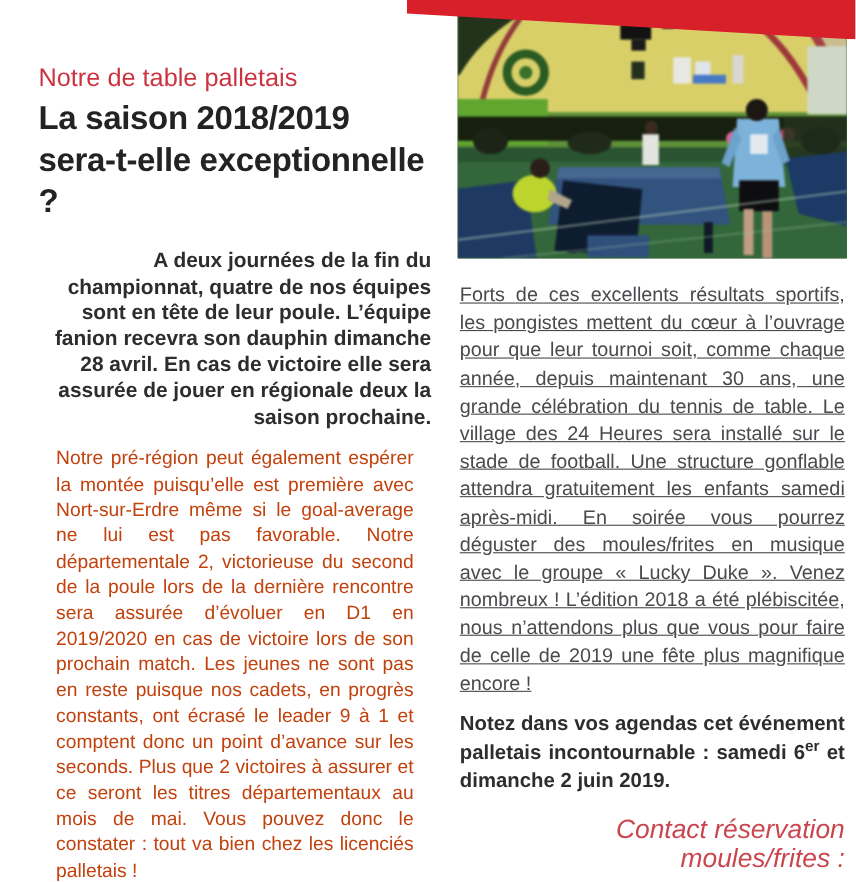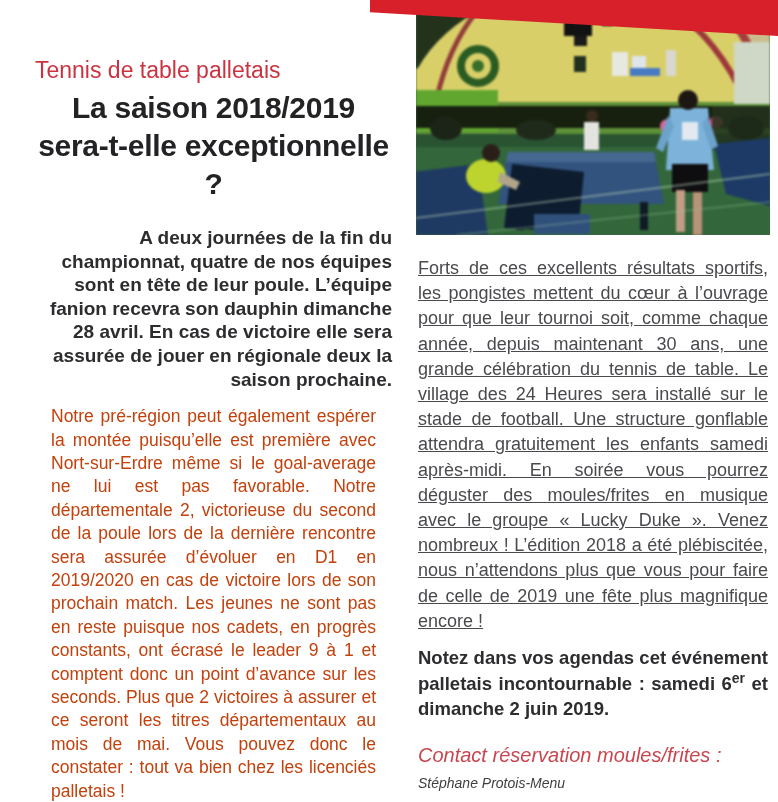--- a/index.html
+++ b/index.html
@@ -14,34 +14,34 @@
   }
   
   .ribbon{
     position:absolute;left:370px;top:0;width:408px;height:36px;z-index:3;
     background:var(--banner-red,#d8202a);
     clip-path:polygon(0 0,100% 0,100% 100%,0 34%);
   }
   
   .col-left{position:absolute;left:35px;top:0;width:357px;}
   .kicker{margin:57px 0 0;font-size:23px;line-height:27px;color:var(--heading-red,#cb3340);font-weight:normal;}
-  .title{margin:5px 0 0;font-size:30px;line-height:38px;font-weight:bold;color:#232326;letter-spacing:-0.3px;text-align:center;}
+  .title{margin:5px 0 0;font-size:30px;line-height:38px;font-weight:bold;color:#232326;letter-spacing:-0.3px;}
   .lede{margin:23px 0 0;font-size:19px;line-height:23.6px;font-weight:bold;color:#2d2d30;text-align:right;}
   .body-left{margin:14px 16px 0;font-size:17.5px;line-height:23.4px;color:#c2410c;text-align:justify;}
   
   .photo{
     position:absolute;left:416px;top:6px;width:354px;height:229px;margin:0;
     overflow:hidden;z-index:1;background:#3a6a3e;
   }
   .photo svg{display:block;width:100%;height:100%;filter:blur(1px) saturate(1.05);}
   .col-right{position:absolute;left:418px;top:256px;width:350px;}
   .body-right{margin:0;font-size:18px;line-height:25.2px;color:#4a4a4e;text-align:justify;text-decoration:underline;}
   .agenda{margin:11px 0 0;font-size:18.5px;line-height:25.5px;font-weight:bold;color:#2d2d30;text-align:justify;}
   .agenda sup{font-size:14px;line-height:0;}
-  .contact-label{margin:20px 0 0;font-style:italic;font-size:20px;line-height:26px;color:var(--contact-red,#c9464f);}
+  .contact-label{margin:20px 0 0;font-style:italic;font-size:24px;line-height:26px;color:var(--contact-red,#c9464f);text-align:right;}
   .contact-name{margin:2px 0 0;font-style:italic;font-size:14px;line-height:26px;color:#3f3f43;}
   .contact-phone{margin:0;font-style:italic;font-size:19px;line-height:26px;color:#3f3f43;}
 </style>
 </head>
 <body>
 
 <div class="page">
 
   <div class="ribbon"></div>
 
@@ -111,21 +111,21 @@
       <rect x="277" y="186" width="9" height="43" fill="#b79378"></rect>
       <path d="M252,110 L240,142 L247,146 L258,120 Z" fill="#6fa2c8"></path>
       <path d="M292,110 L302,140 L295,144 L286,118 Z" fill="#6fa2c8"></path>
 
       <path d="M0,212 L354,168" stroke="#bfd8bc" stroke-width="2" opacity="0.45" fill="none"></path>
       <path d="M40,229 L354,196" stroke="#9cc49a" stroke-width="2" opacity="0.3" fill="none"></path>
     </svg>
   </figure>
 
   <div class="col-left">
-    <div class="kicker">Tennis de table palletais</div>
+    <div class="kicker">Notre de table palletais</div>
     <h1 class="title">La saison 2018/2019 sera-t-elle exceptionnelle ?</h1>
     <p class="lede">A deux journées de la fin du championnat, quatre de nos équipes sont en tête de leur poule. L’équipe fanion recevra son dauphin dimanche 28 avril. En cas de victoire elle sera assurée de jouer en régionale deux la saison prochaine.</p>
     <p class="body-left">Notre pré-région peut également espérer la montée puisqu’elle est première avec Nort-sur-Erdre même si le goal-average ne lui est pas favorable. Notre départementale 2, victorieuse du second de la poule lors de la dernière rencontre sera assurée d’évoluer en D1 en 2019/2020 en cas de victoire lors de son prochain match. Les jeunes ne sont pas en reste puisque nos cadets, en progrès constants, ont écrasé le leader 9 à 1 et comptent donc un point d’avance sur les seconds. Plus que 2 victoires à assurer et ce seront les titres départementaux au mois de mai. Vous pouvez donc le constater : tout va bien chez les licenciés palletais !</p>
   </div>
 
   <div class="col-right">
     <p class="body-right">Forts de ces excellents résultats sportifs, les pongistes mettent du cœur à l’ouvrage pour que leur tournoi soit, comme chaque année, depuis maintenant 30 ans, une grande célébration du tennis de table. Le village des 24 Heures sera installé sur le stade de football. Une structure gonflable attendra gratuitement les enfants samedi après-midi. En soirée vous pourrez déguster des moules/frites en musique avec le groupe « Lucky Duke ».  Venez nombreux ! L’édition 2018 a été plébiscitée, nous n’attendons plus que vous pour faire de celle de 2019 une fête plus magnifique encore !</p>
     <p class="agenda"><span>Notez dans vos agendas cet événement palletais incontournable : samedi 6</span><sup>er</sup><span> et dimanche 2 juin 2019.</span></p>
     <p class="contact-label">Contact réservation moules/frites :</p>
     <p class="contact-name">Stéphane Protois-Menu</p>

